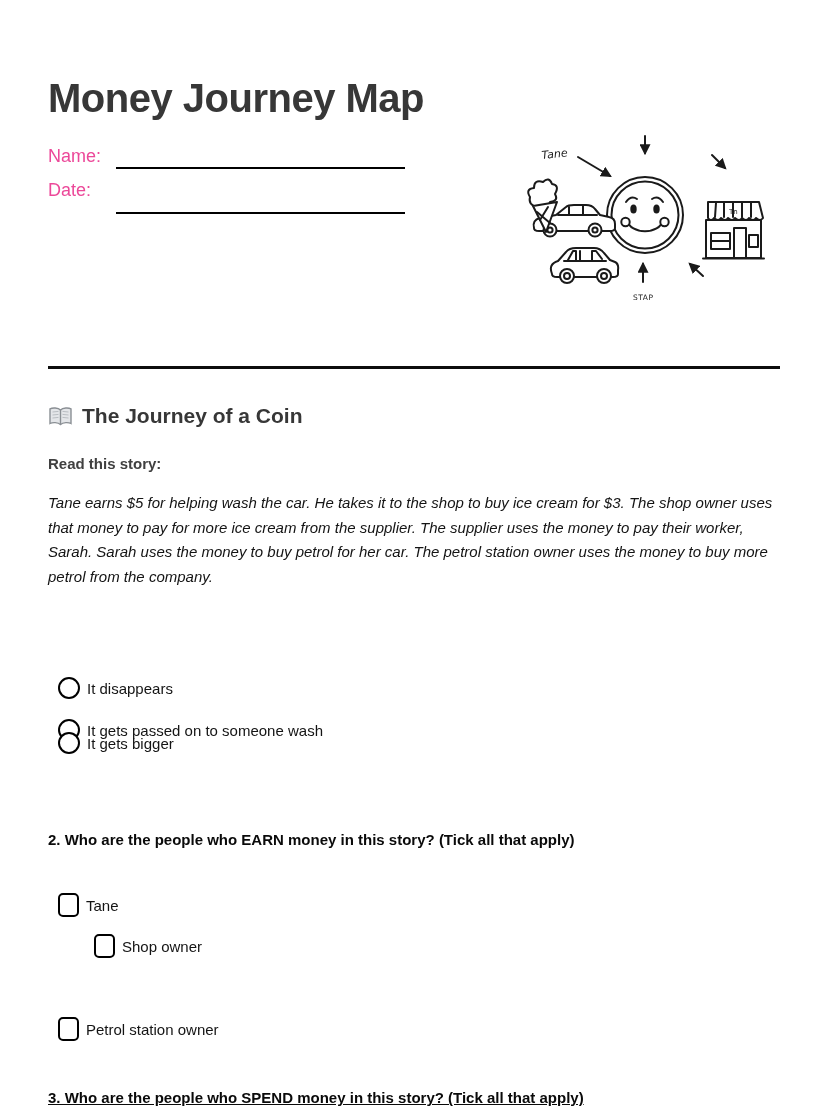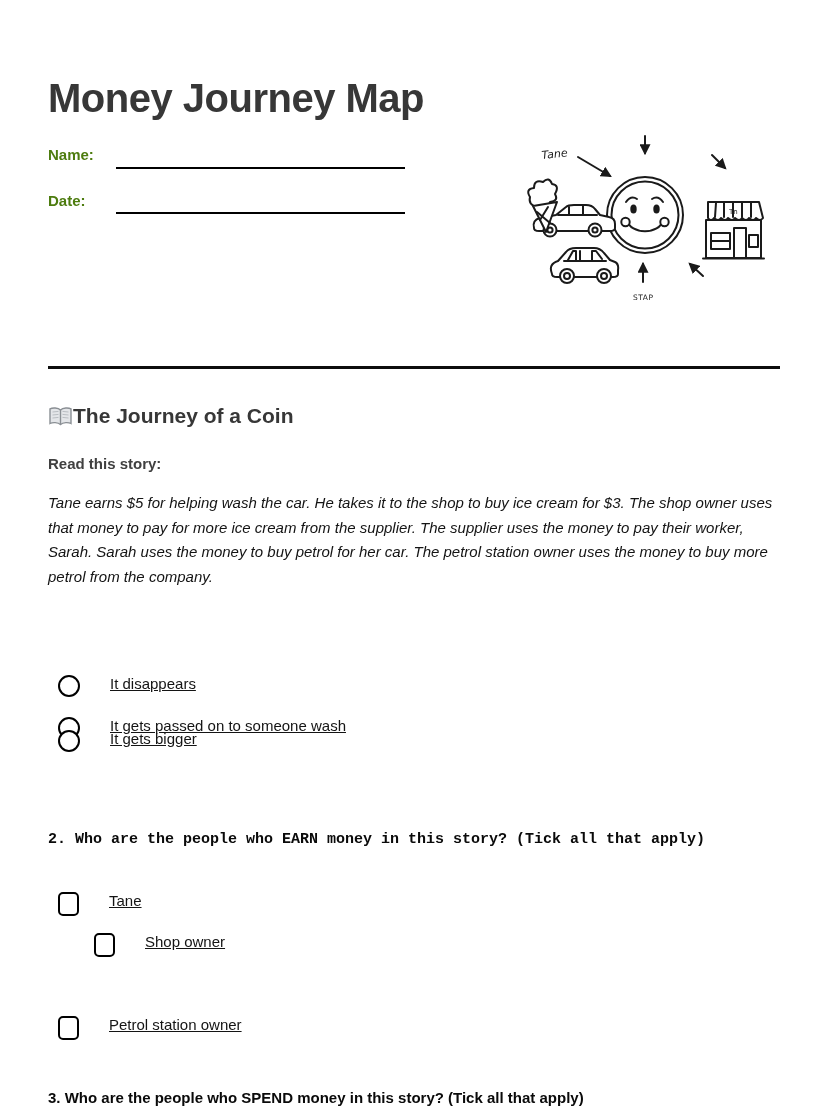--- a/index.html
+++ b/index.html
@@ -19,41 +19,42 @@
     left: 48px; top: 46px;
     font-size: 40px;
     font-weight: 700;
     letter-spacing: -0.5px;
     color: #373737;
     margin: 0;
   }
 
   .field-label {
     left: 48px;
-    font-size: 15px;
-    font-weight: 700;
-    color: #4d7c0f;
+    font-size: 18px;
+    font-weight: 400;
+    color: #ec4899;
   }
   .field-line {
     left: 116px;
     width: 289px;
     height: 2px;
     background: #000000;
   }
 
   .divider {
     left: 48px; top: 336px;
     width: 732px; height: 3px;
     background: #0d0d0d;
   }
 
   .section-heading {
     left: 48px; top: 374px;
     display: flex;
     align-items: center;
+    gap: 9px;
     font-size: 21px;
     font-weight: 700;
     color: #373737;
     margin: 0;
   }
 
   .read-label {
     left: 48px; top: 425px;
     font-size: 15px;
     font-weight: 700;
@@ -73,24 +74,23 @@
   .question {
     left: 48px;
     font-size: 15px;
     font-weight: 700;
     color: #0a0a0a;
   }
 
   .option-row {
     left: 58px;
     display: flex;
-    align-items: flex-start;
-    gap: 30px;
+    align-items: center;
+    gap: 7px;
     height: 26px;
-    text-decoration: underline;
   }
   .option-label {
     font-size: 15px;
     color: #141414;
     white-space: nowrap;
   }
   .radio-circle {
     width: 18px; height: 18px;
     border: 2.5px solid #000000;
     border-radius: 50%;
@@ -113,21 +113,21 @@
 </head>
 <body>
 
 <div class="page">
 
   <h1 class="abs title">Money Journey Map</h1>
 
   <span class="abs field-label" style="top:116px;">Name:</span>
   <div class="abs field-line" style="top:137px;"></div>
 
-  <span class="abs field-label" style="top:162px;">Date:</span>
+  <span class="abs field-label" style="top:150px;">Date:</span>
   <div class="abs field-line" style="top:182px;"></div>
 
   <svg class="abs illustration" width="252" height="182" viewBox="0 0 252 182">
     <defs>
       <marker id="ah" viewBox="0 0 10 10" refX="8" refY="5" markerWidth="5.5" markerHeight="5.5" orient="auto-start-reverse">
         <path d="M0,0 L10,5 L0,10 z" fill="#1a1a1a"></path>
       </marker>
     </defs>
 
     <g>
@@ -227,30 +227,30 @@
   </div>
   <div class="abs option-row" style="top:687px;">
     <span class="radio-circle"></span>
     <span class="option-label">It gets passed on to someone wash</span>
   </div>
   <div class="abs option-row" style="top:700px;">
     <span class="radio-circle"></span>
     <span class="option-label">It gets bigger</span>
   </div>
 
-  <div class="abs question" style="top:801px;font-family:Liberation Mono, monospace;">2. Who are the people who EARN money in this story? (Tick all that apply)</div>
+  <div class="abs question" style="top:801px;">2. Who are the people who EARN money in this story? (Tick all that apply)</div>
 
   <div class="abs option-row" style="top:862px;">
     <span class="checkbox-square"></span>
     <span class="option-label">Tane</span>
   </div>
   <div class="abs option-row" style="top:903px;padding-left:36px;">
     <span class="checkbox-square"></span>
     <span class="option-label">Shop owner</span>
   </div>
   <div class="abs option-row" style="top:986px;">
     <span class="checkbox-square"></span>
     <span class="option-label">Petrol station owner</span>
   </div>
 
-  <div class="abs question" style="top:1059px;">3. Who are the people who SPEND money in this story? (Tick all that apply)</div>
+  <div class="abs question" style="top:1059px;text-decoration:underline;">3. Who are the people who SPEND money in this story? (Tick all that apply)</div>
 
 </div>
 
 </body></html>

